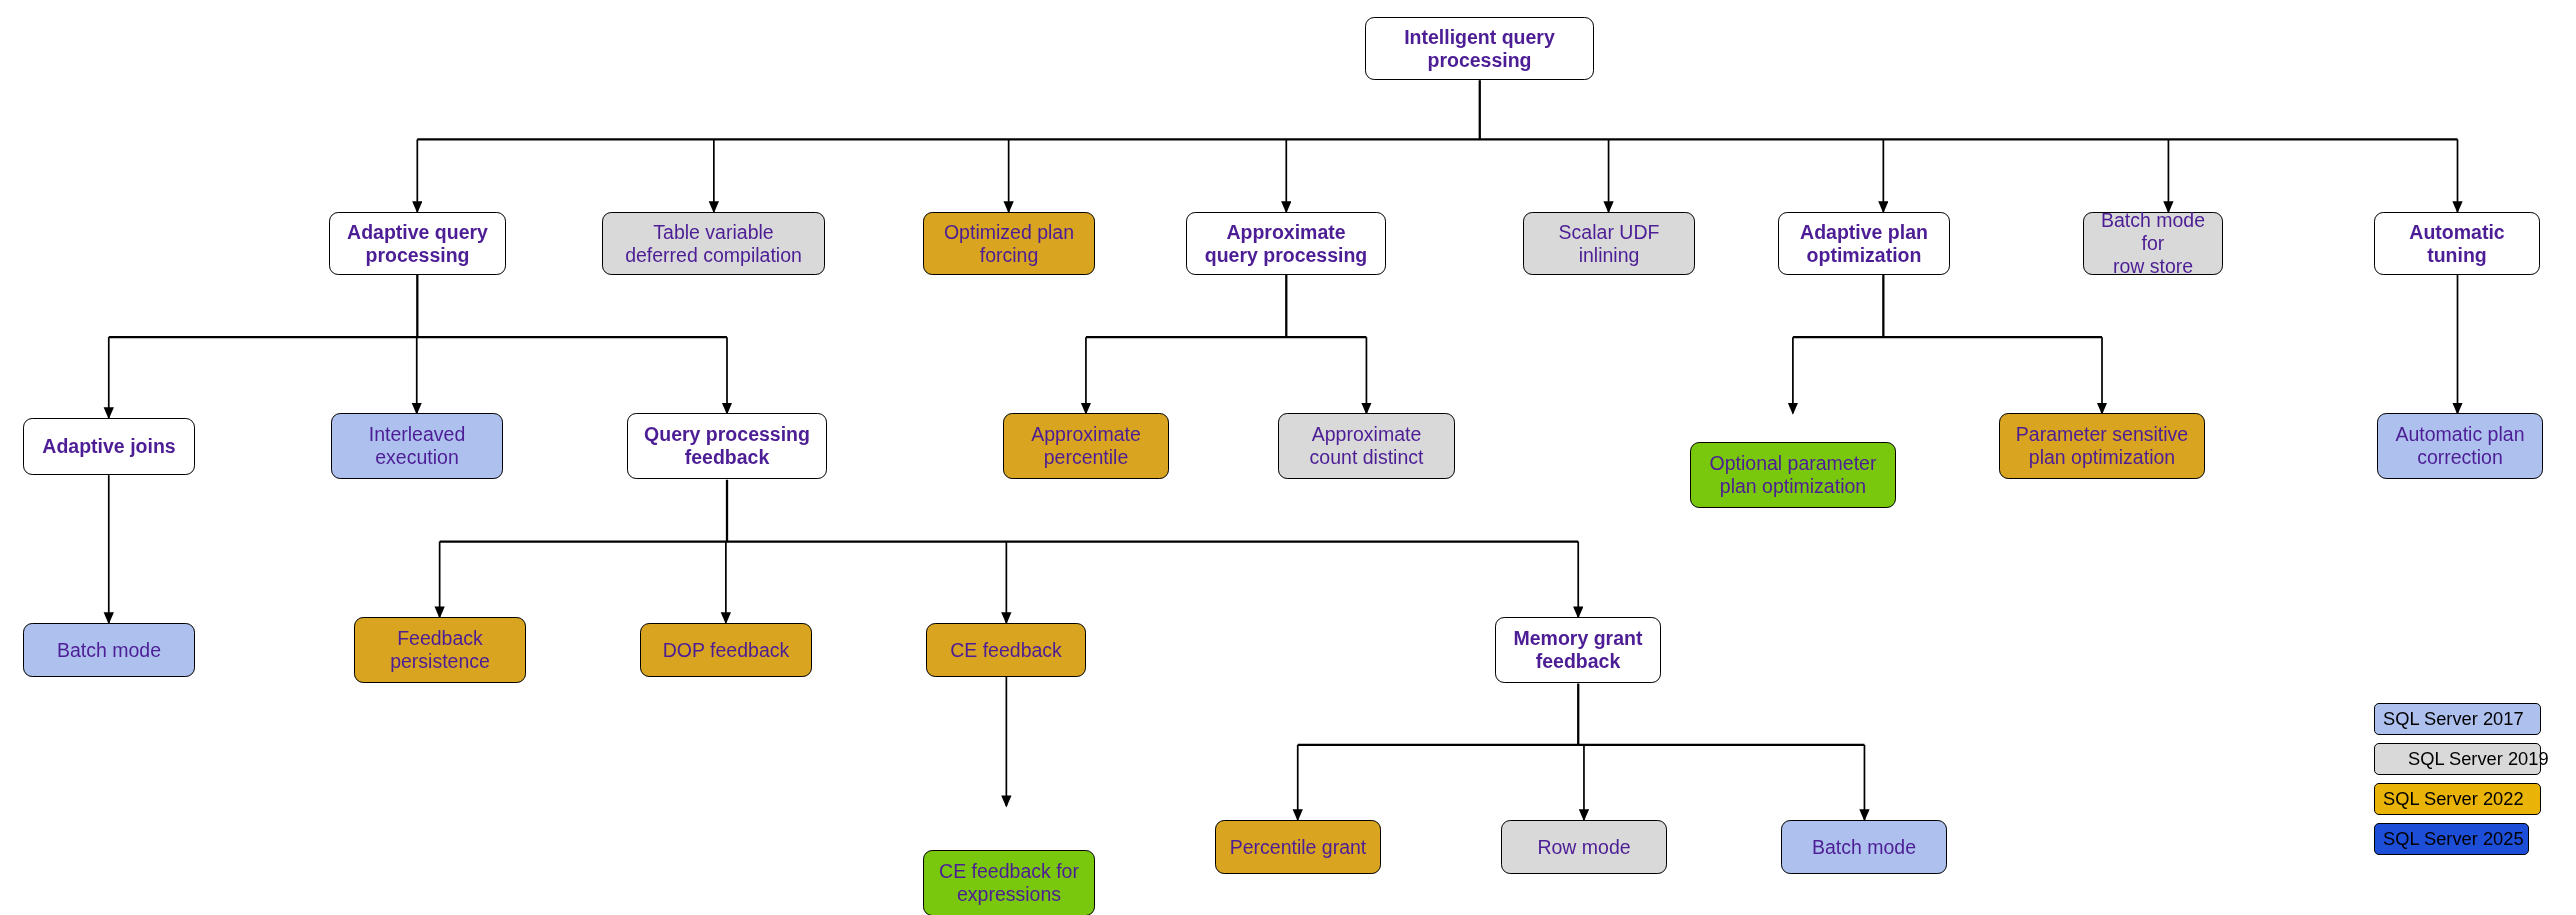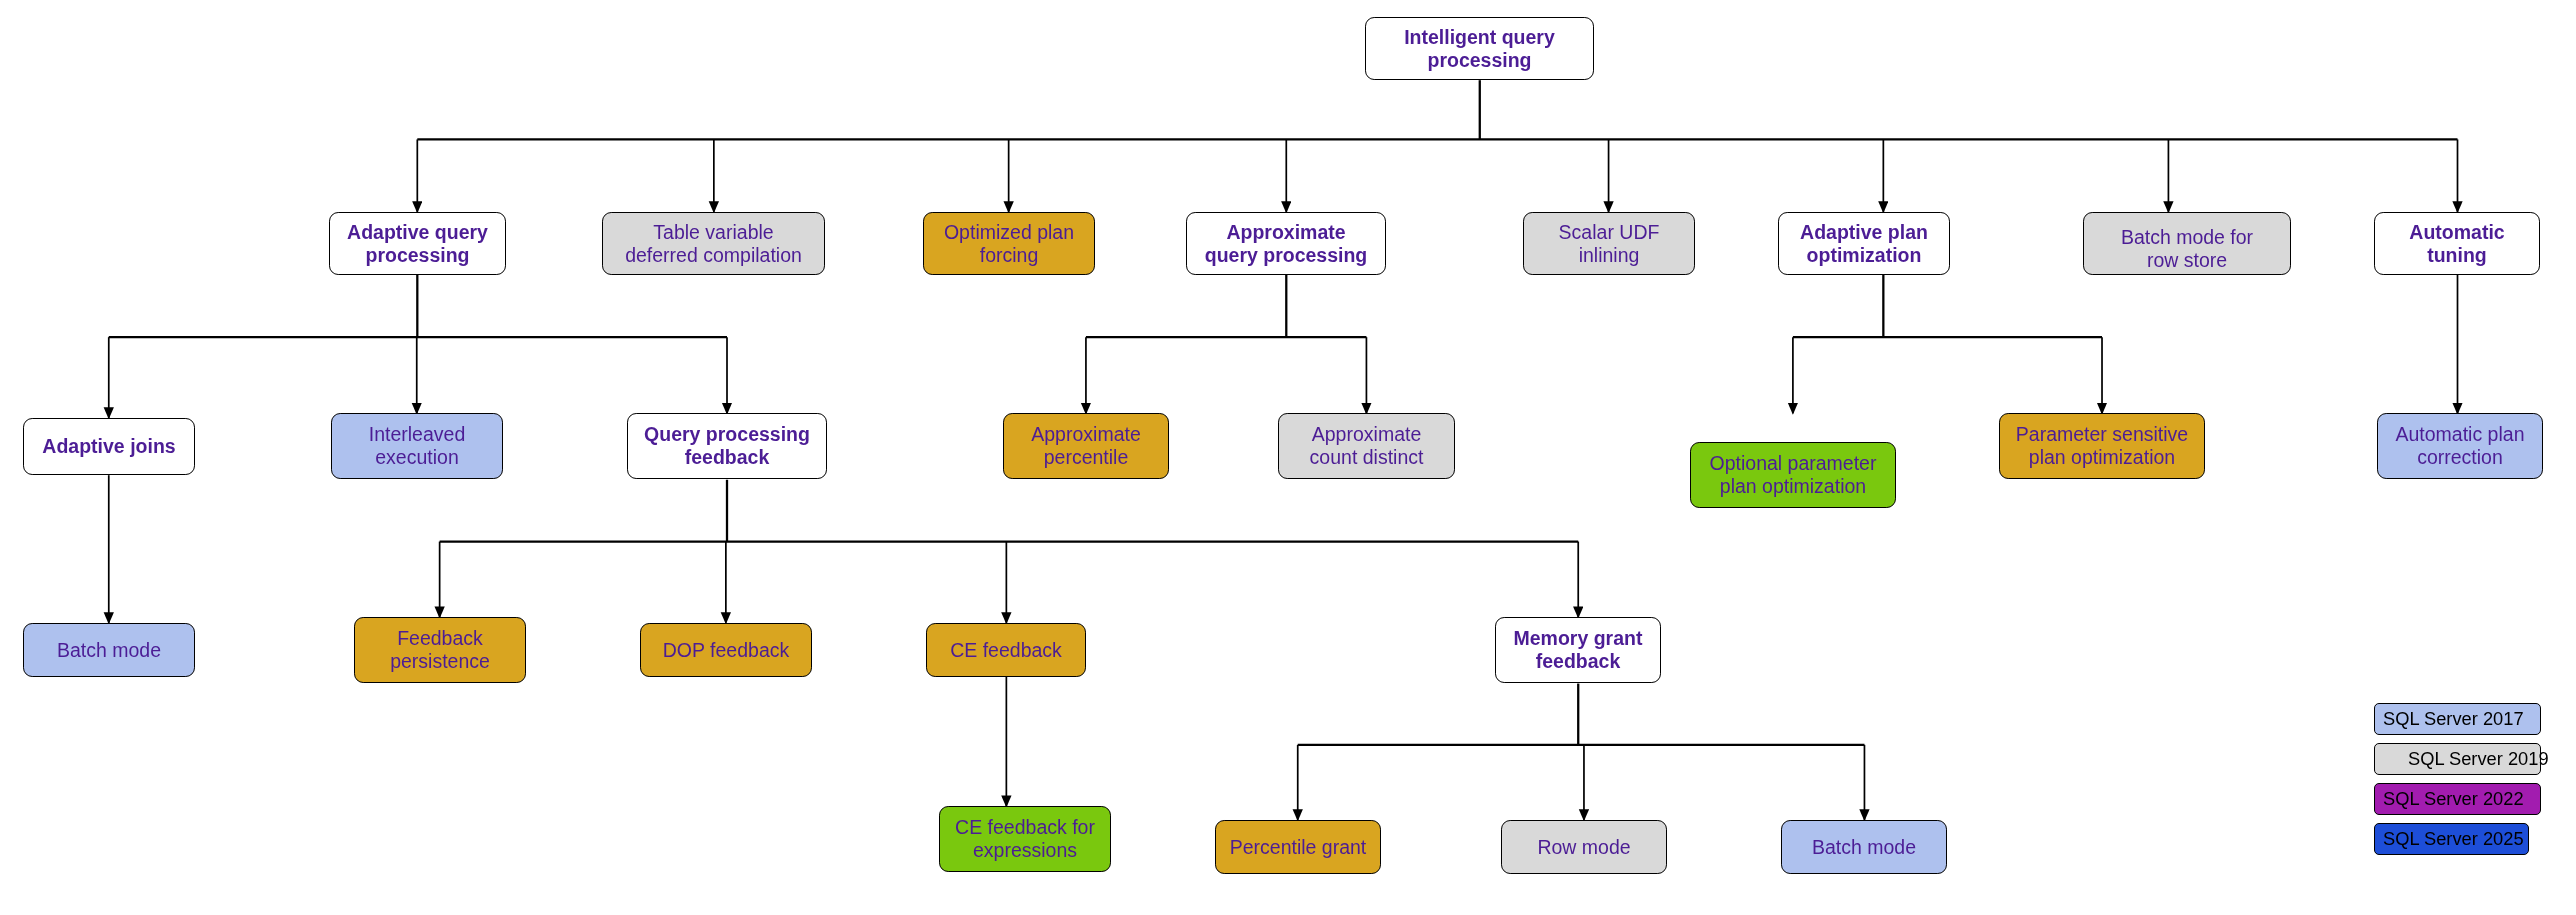--- a/index.html
+++ b/index.html
@@ -127,21 +127,21 @@
       <div class="node fill-gray" style="left: 602px; top: 212px; width: 223px; height: 63px;"><span>Table variable
 deferred compilation</span></div>
       <div class="node fill-gold" style="left: 923px; top: 212px; width: 172px; height: 63px;"><span>Optimized plan
 forcing</span></div>
       <div class="node fill-white" style="left: 1186px; top: 212px; width: 200px; height: 63px;"><span>Approximate
 query processing</span></div>
       <div class="node fill-gray" style="left: 1523px; top: 212px; width: 172px; height: 63px;"><span>Scalar UDF
 inlining</span></div>
       <div class="node fill-white" style="left: 1778px; top: 212px; width: 172px; height: 63px;"><span>Adaptive plan
 optimization</span></div>
-      <div class="node fill-gray" style="left: 2083px; top: 212px; width: 208px; height: 63px; align-items: flex-end;"><span>Batch mode for
+      <div class="node fill-gray" style="left: 2083px; top: 212px; width: 140px; height: 63px;"><span>Batch mode for
 row store</span></div>
       <div class="node fill-white" style="left: 2374px; top: 212px; width: 166px; height: 63px;"><span>Automatic
 tuning</span></div>
       <div class="node fill-white" style="left: 23px; top: 418px; width: 172px; height: 57px;"><span>Adaptive joins</span></div>
       <div class="node fill-blue" style="left: 331px; top: 413px; width: 172px; height: 66px;"><span>Interleaved
 execution</span></div>
       <div class="node fill-white" style="left: 627px; top: 413px; width: 200px; height: 66px;"><span>Query processing
 feedback</span></div>
       <div class="node fill-gold" style="left: 1003px; top: 413px; width: 166px; height: 66px;"><span>Approximate
 percentile</span></div>
@@ -153,35 +153,35 @@
 plan optimization</span></div>
       <div class="node fill-blue" style="left: 2377px; top: 413px; width: 166px; height: 66px;"><span>Automatic plan
 correction</span></div>
       <div class="node fill-blue" style="left: 23px; top: 623px; width: 172px; height: 54px;"><span>Batch mode</span></div>
       <div class="node fill-gold" style="left: 354px; top: 617px; width: 172px; height: 66px;"><span>Feedback
 persistence</span></div>
       <div class="node fill-gold" style="left: 640px; top: 623px; width: 172px; height: 54px;"><span>DOP feedback</span></div>
       <div class="node fill-gold" style="left: 926px; top: 623px; width: 160px; height: 54px;"><span>CE feedback</span></div>
       <div class="node fill-white" style="left: 1495px; top: 617px; width: 166px; height: 66px;"><span>Memory grant
 feedback</span></div>
-      <div class="node fill-green" style="left: 923px; top: 806px; width: 172px; height: 66px; margin-left: 16px;"><span>CE feedback for
+      <div class="node fill-green" style="left: 923px; top: 850px; width: 172px; height: 66px;"><span>CE feedback for
 expressions</span></div>
       <div class="node fill-gold" style="left: 1215px; top: 820px; width: 166px; height: 54px;"><span>Percentile grant</span></div>
       <div class="node fill-gray" style="left: 1501px; top: 820px; width: 166px; height: 54px;"><span>Row mode</span></div>
       <div class="node fill-blue" style="left: 1781px; top: 820px; width: 166px; height: 54px;"><span>Batch mode</span></div>
     </div>
 
   <div class="legend" id="legend-layer" style="left: 2374px; top: 703px; width: 167px; height: 160px;">
       <div class="legend-item" style="left: 0px; top: 0px; width: 167px; height: 32px; background: rgb(174, 193, 238);">
         <span>SQL Server 2017</span>
       </div>
       <div class="legend-item" style="left: 0px; top: 40px; width: 167px; height: 32px; background: rgb(217, 217, 217); padding-left: 33px;">
         <span>SQL Server 2019</span>
       </div>
-      <div class="legend-item" style="left: 0px; top: 80px; width: 167px; height: 32px; background: #a21caf;">
+      <div class="legend-item" style="left: 0px; top: 80px; width: 167px; height: 32px; background: #eab308;">
         <span>SQL Server 2022</span>
       </div>
       <div class="legend-item" style="left: 0px; top: 120px; width: 155px; height: 32px; background: #1d4ed8;">
         <span>SQL Server 2025</span>
       </div>
     </div>
 </div>
 
 
 </body></html>

